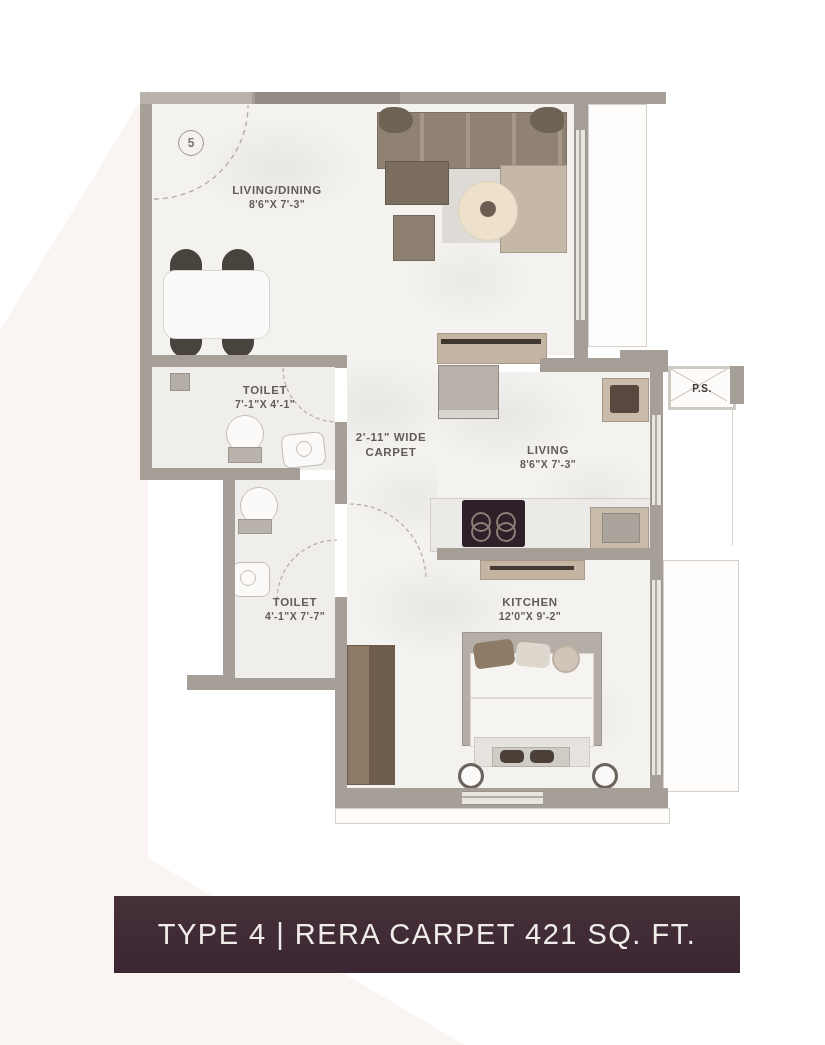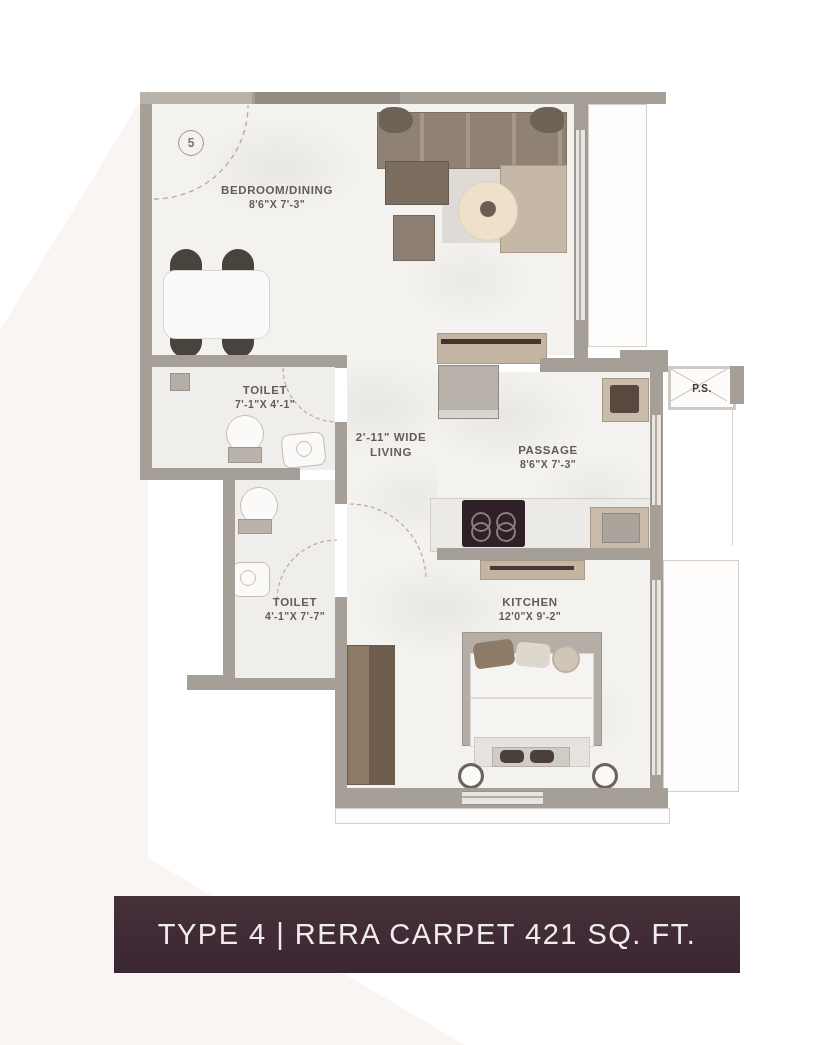--- a/index.html
+++ b/index.html
@@ -176,33 +176,33 @@
     <path d="M 143 283 A 54 54 0 0 0 197 337" fill="none" stroke="#b3aba1" stroke-width="1.2" stroke-dasharray="4 3"></path>
     <path d="M 137 515 A 60 60 0 0 1 197 455" fill="none" stroke="#b3aba1" stroke-width="1.2" stroke-dasharray="4 3"></path>
     <path d="M 210 419 A 76 76 0 0 1 286 495" fill="none" stroke="#b3aba1" stroke-width="1.2" stroke-dasharray="4 3"></path>
   </svg>
 
   <div class="door-num" style="left:38px;top:45px;">
     <span>5</span>
   </div>
 
   <div class="room-label" style="left:137px;top:98px;">
-    <div class="rname">BEDROOM/DINING</div>
+    <div class="rname">LIVING/DINING</div>
     <div class="rdims">8'6"X 7'-3"</div>
   </div>
   <div class="room-label" style="left:125px;top:298px;">
     <div class="rname">TOILET</div>
     <div class="rdims">7'-1"X 4'-1"</div>
   </div>
   <div class="room-label" style="left:251px;top:345px;">
     <div class="rname">2'-11" WIDE</div>
+    <div class="rname">CARPET</div>
+  </div>
+  <div class="room-label" style="left:408px;top:358px;">
     <div class="rname">LIVING</div>
-  </div>
-  <div class="room-label" style="left:408px;top:358px;">
-    <div class="rname">PASSAGE</div>
     <div class="rdims">8'6"X 7'-3"</div>
   </div>
   <div class="room-label" style="left:155px;top:510px;">
     <div class="rname">TOILET</div>
     <div class="rdims">4'-1"X 7'-7"</div>
   </div>
   <div class="room-label" style="left:390px;top:510px;">
     <div class="rname">KITCHEN</div>
     <div class="rdims">12'0"X 9'-2"</div>
   </div>

